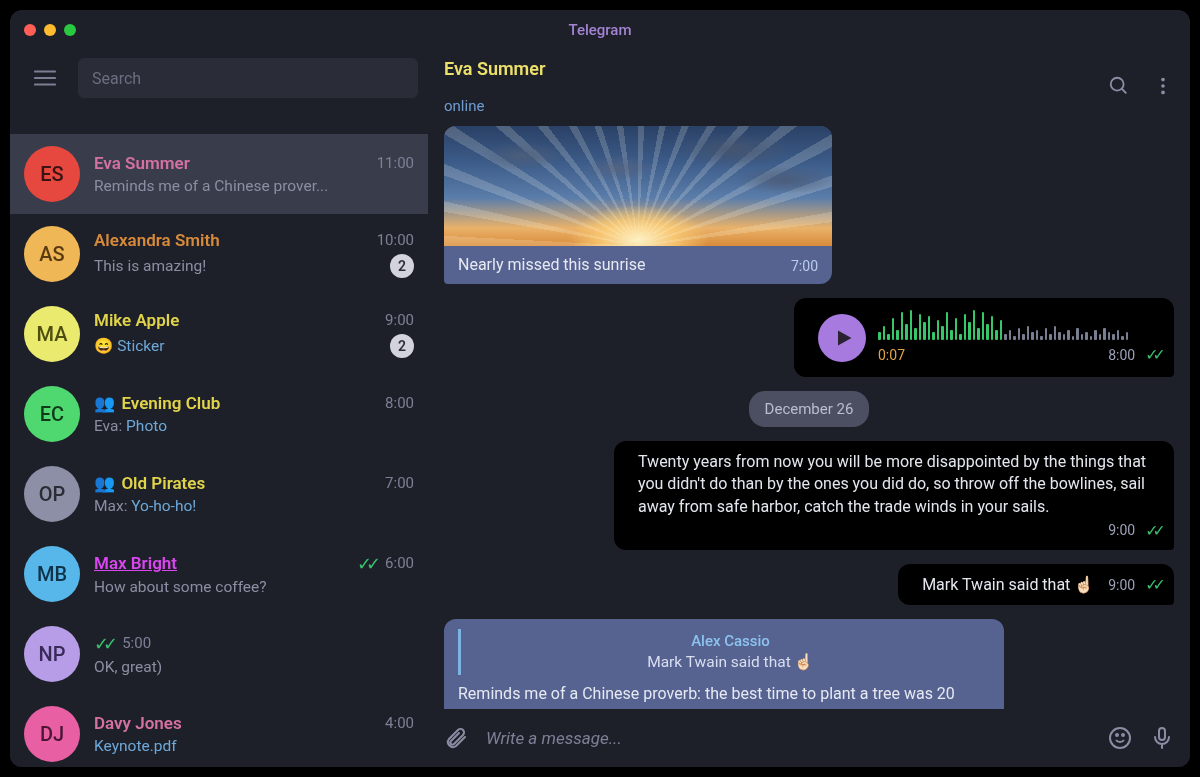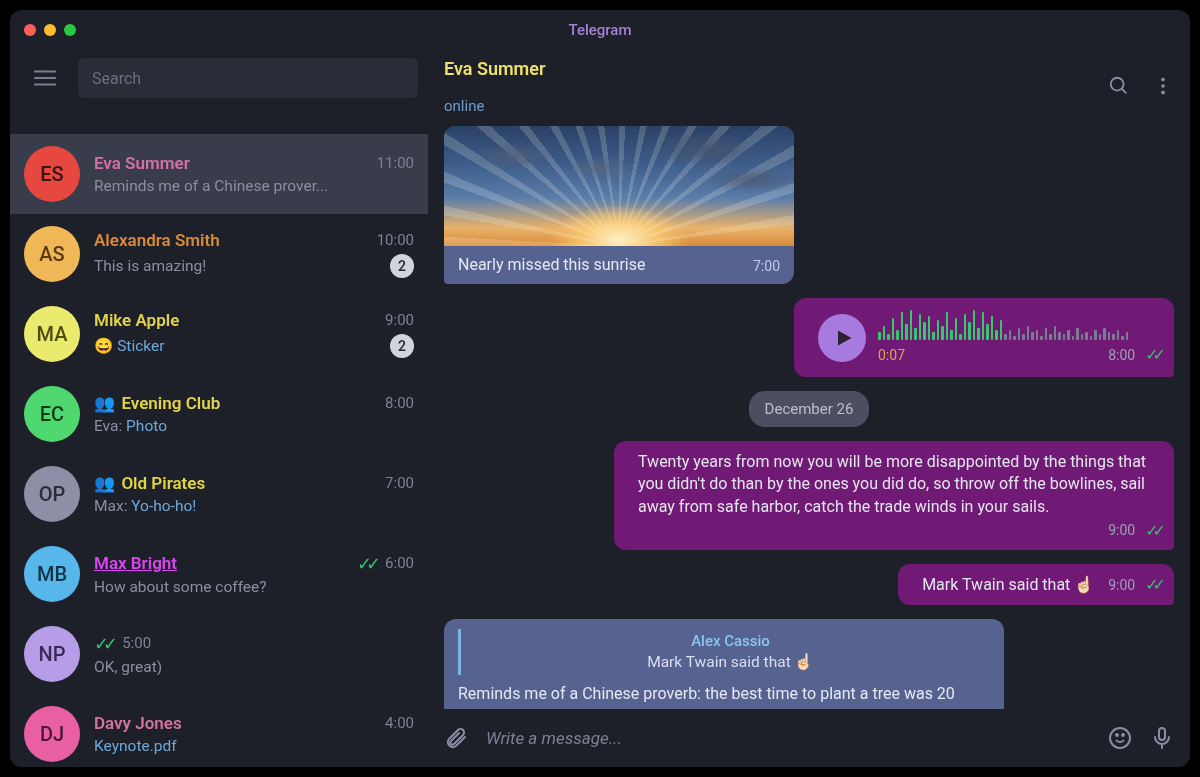--- a/index.html
+++ b/index.html
@@ -89,28 +89,28 @@
   .messages { flex:1; overflow:hidden; padding: 4px 16px 10px 16px; display:flex; flex-direction:column; gap:14px; }
   .bubble {
     max-width: 560px; border-radius: 12px; padding: 10px 14px 8px 14px;
     position: relative; font-size:16px; line-height:1.4;
   }
   .row { display:flex; }
   .row.left { justify-content:flex-start; }
   .row.right { justify-content:flex-end; }
   .row.center { justify-content:center; }
   .bubble.incoming { background:#566290; color:#e6e9f2; border-bottom-left-radius: 4px; }
-  .bubble.outgoing { background:#701a75; color:#e4e6ee; border-bottom-right-radius: 4px; padding-left: 24px; }
+  .bubble.outgoing { background:#000000; color:#e4e6ee; border-bottom-right-radius: 4px; padding-left: 24px; }
   .msg-time { font-size:14px; color:#a7c3e4; margin-left:10px; }
   .bubble.outgoing .msg-time { color:#9ba0b6; }
   .msg-checks { color:#3ac06f; margin-left:6px; letter-spacing:-6px; }
   .msg-footer { display:flex; justify-content:flex-end; align-items:center; margin-top:2px; gap:4px;}
 
   
-  .img-bubble { padding:0; overflow:hidden; width:350px; }
+  .img-bubble { padding:0; overflow:hidden; width:388px; }
   .sunrise {
     height: 120px; width:100%;
     background:
       radial-gradient(ellipse 100px 50px at 50% 95%, rgba(255,245,200,0.95), rgba(255,210,120,0.7) 40%, transparent 70%),
       linear-gradient(to top, #d98b3a 0%, #e9b26a 15%, #5b7daa 40%, #3c5b88 70%, #2a4166 100%);
     position:relative;
   }
   .sunrise::before {
     content:""; position:absolute; inset:0;
     background:

